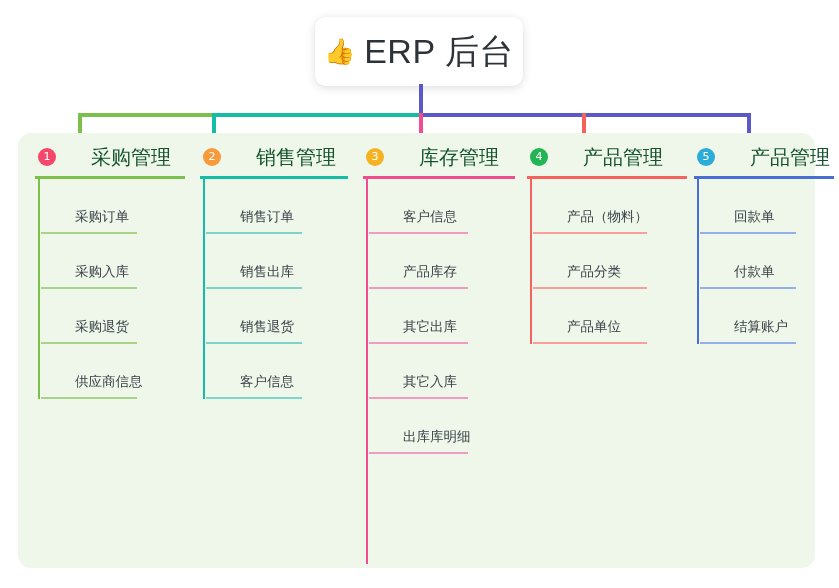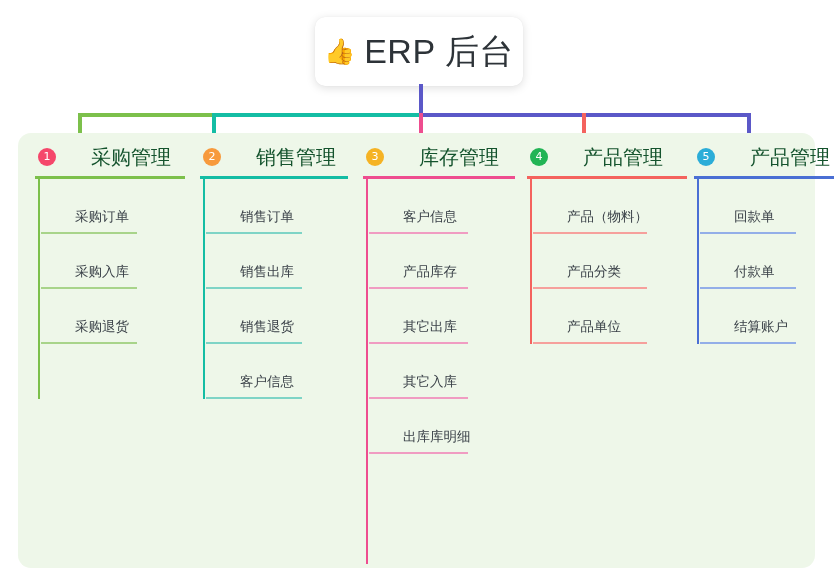--- a/index.html
+++ b/index.html
@@ -202,20 +202,24 @@
             <div class="leaf-rule" style="background: rgb(168, 212, 138);"></div>
           </div>
           <div class="leaf">
             <span class="leaf-label">采购入库</span>
             <div class="leaf-rule" style="background: rgb(168, 212, 138);"></div>
           </div>
           <div class="leaf">
             <span class="leaf-label">采购退货</span>
             <div class="leaf-rule" style="background: rgb(168, 212, 138);"></div>
           </div>
+          <div class="leaf">
+            <span class="leaf-label">供应商信息</span>
+            <div class="leaf-rule" style="background: rgb(168, 212, 138);"></div>
+          </div>
         </div>
       </div>
       <div class="column col-2">
         <div class="col-head">
           <span class="badge" style="background: rgb(247, 154, 60);">2</span>
           <span class="col-title">销售管理</span>
         </div>
         <div class="head-rule" style="background: rgb(20, 189, 164);"></div>
         <div class="leaf-list">
           <div class="spine" style="background: rgb(20, 189, 164); height: 220px;"></div>

